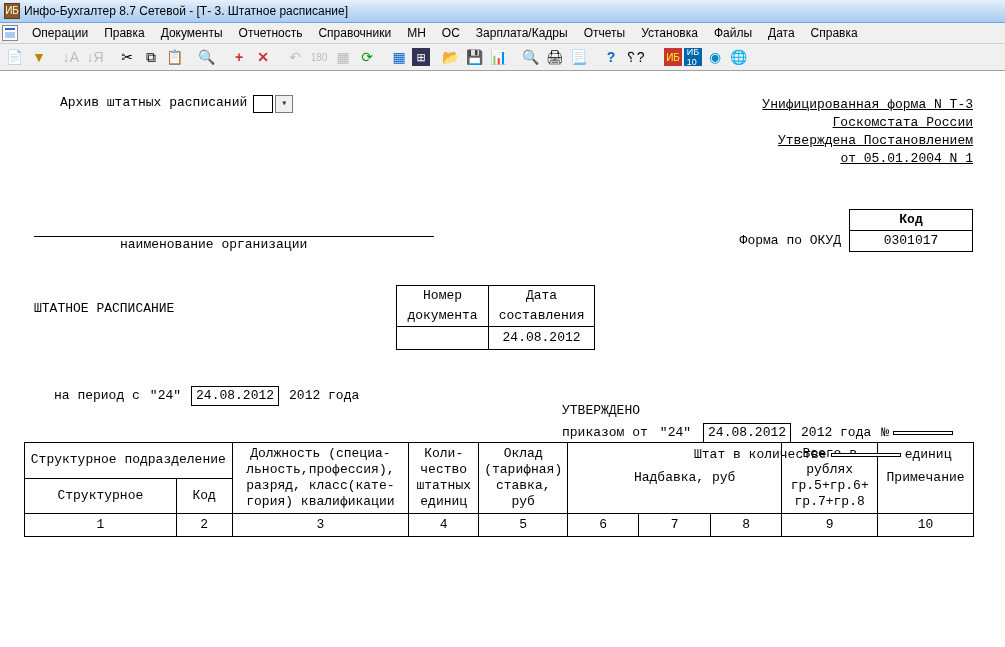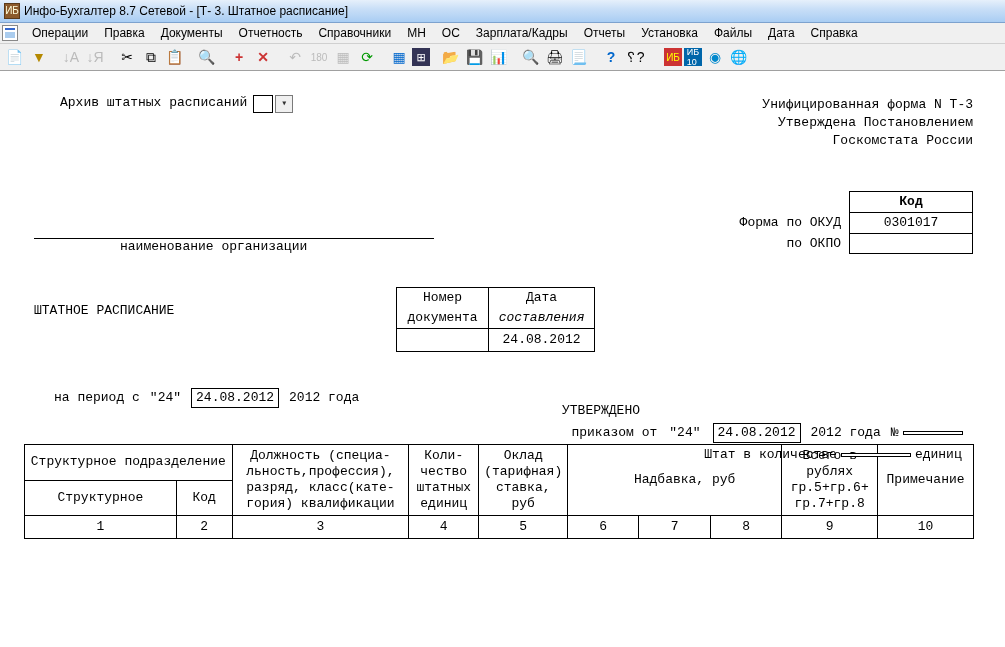--- a/index.html
+++ b/index.html
@@ -102,21 +102,21 @@
     width: 16px; height: 16px;
     background: #f0f0f0;
     display:flex;align-items:center;justify-content:center;
     font-size:10px;color:#333;
   }
   .header-right {
     text-align: right;
     margin-top: -16px;
     margin-right: 12px;
   }
-  .header-right div { margin-bottom: 2px; }
+  .header-right div { margin-bottom: 2px; text-decoration: underline; }
   .okud-block {
     display: flex;
     justify-content: flex-end;
     margin-top: 42px;
     margin-right: 12px;
   }
   .okud-tab { border-collapse: collapse; }
   .okud-tab td, .okud-tab th {
     border: 1px solid #000;
     padding: 2px 6px;
@@ -176,21 +176,21 @@
     background:#fff;
   }
   .approved-block {
     position: absolute;
     left: 562px;
     top: 403px;
     font-family: "Courier New", monospace;
     font-size: 13px;
     width: 410px;
   }
-  .approved-block .r { margin-top: 4px; display:flex; align-items:center; gap:4px; flex-wrap: nowrap; justify-content: center;}
+  .approved-block .r { margin-top: 4px; display:flex; align-items:center; gap:4px; flex-wrap: nowrap;}
   .main-table {
     border-collapse: collapse;
     width: 950px;
     margin-top: 36px;
     margin-left: 4px;
     font-family: "Courier New", monospace;
     font-size: 13px;
   }
   .main-table th, .main-table td {
     border: 1px solid #000;
@@ -273,59 +273,56 @@
   <div class="doc-area">
 
     <div class="row-archive">
       <span class="lbl">Архив штатных расписаний</span>
       <span class="fld"></span>
       <span class="drop">▾</span>
     </div>
 
     <div class="header-right">
       <div>Унифицированная форма N Т-3</div>
+      <div>Госкомстата России</div>
       <div>Утверждена Постановлением</div>
-      <div>Госкомстата России</div>
+      <div>от 05.01.2004 N 1</div>
     </div>
 
     <div class="okud-block">
       <table class="okud-tab">
         <tbody>
             <tr>
           <td class="lab"></td>
           <th class="val">Код</th>
         </tr>
         <tr>
           <td class="lab">Форма по ОКУД</td>
           <td class="val">0301017</td>
-        </tr>
-        <tr>
-          <td class="lab">по ОКПО</td>
-          <td class="val"></td>
         </tr>
       </tbody>
         </table>
     </div>
 
     <div style="margin-top:-34px;">
       <div class="org-line"></div>
       <div class="org-cap">наименование организации</div>
     </div>
 
     <div class="form-title-row">
       <span style="margin-top:16px;">ШТАТНОЕ РАСПИСАНИЕ</span>
       <table class="docnum-tab">
         <tbody>
             <tr>
           <th style="border-bottom:none;">Номер</th>
           <th style="border-bottom:none;">Дата</th>
         </tr>
         <tr>
           <th style="border-top:none;">документа</th>
-          <th style="border-top:none;font-style:italic;">составления</th>
+          <th style="border-top:none;">составления</th>
         </tr>
         <tr>
           <td></td>
           <td>24.08.2012</td>
         </tr>
       </tbody>
         </table>
     </div>
 
     <div class="period-row">

